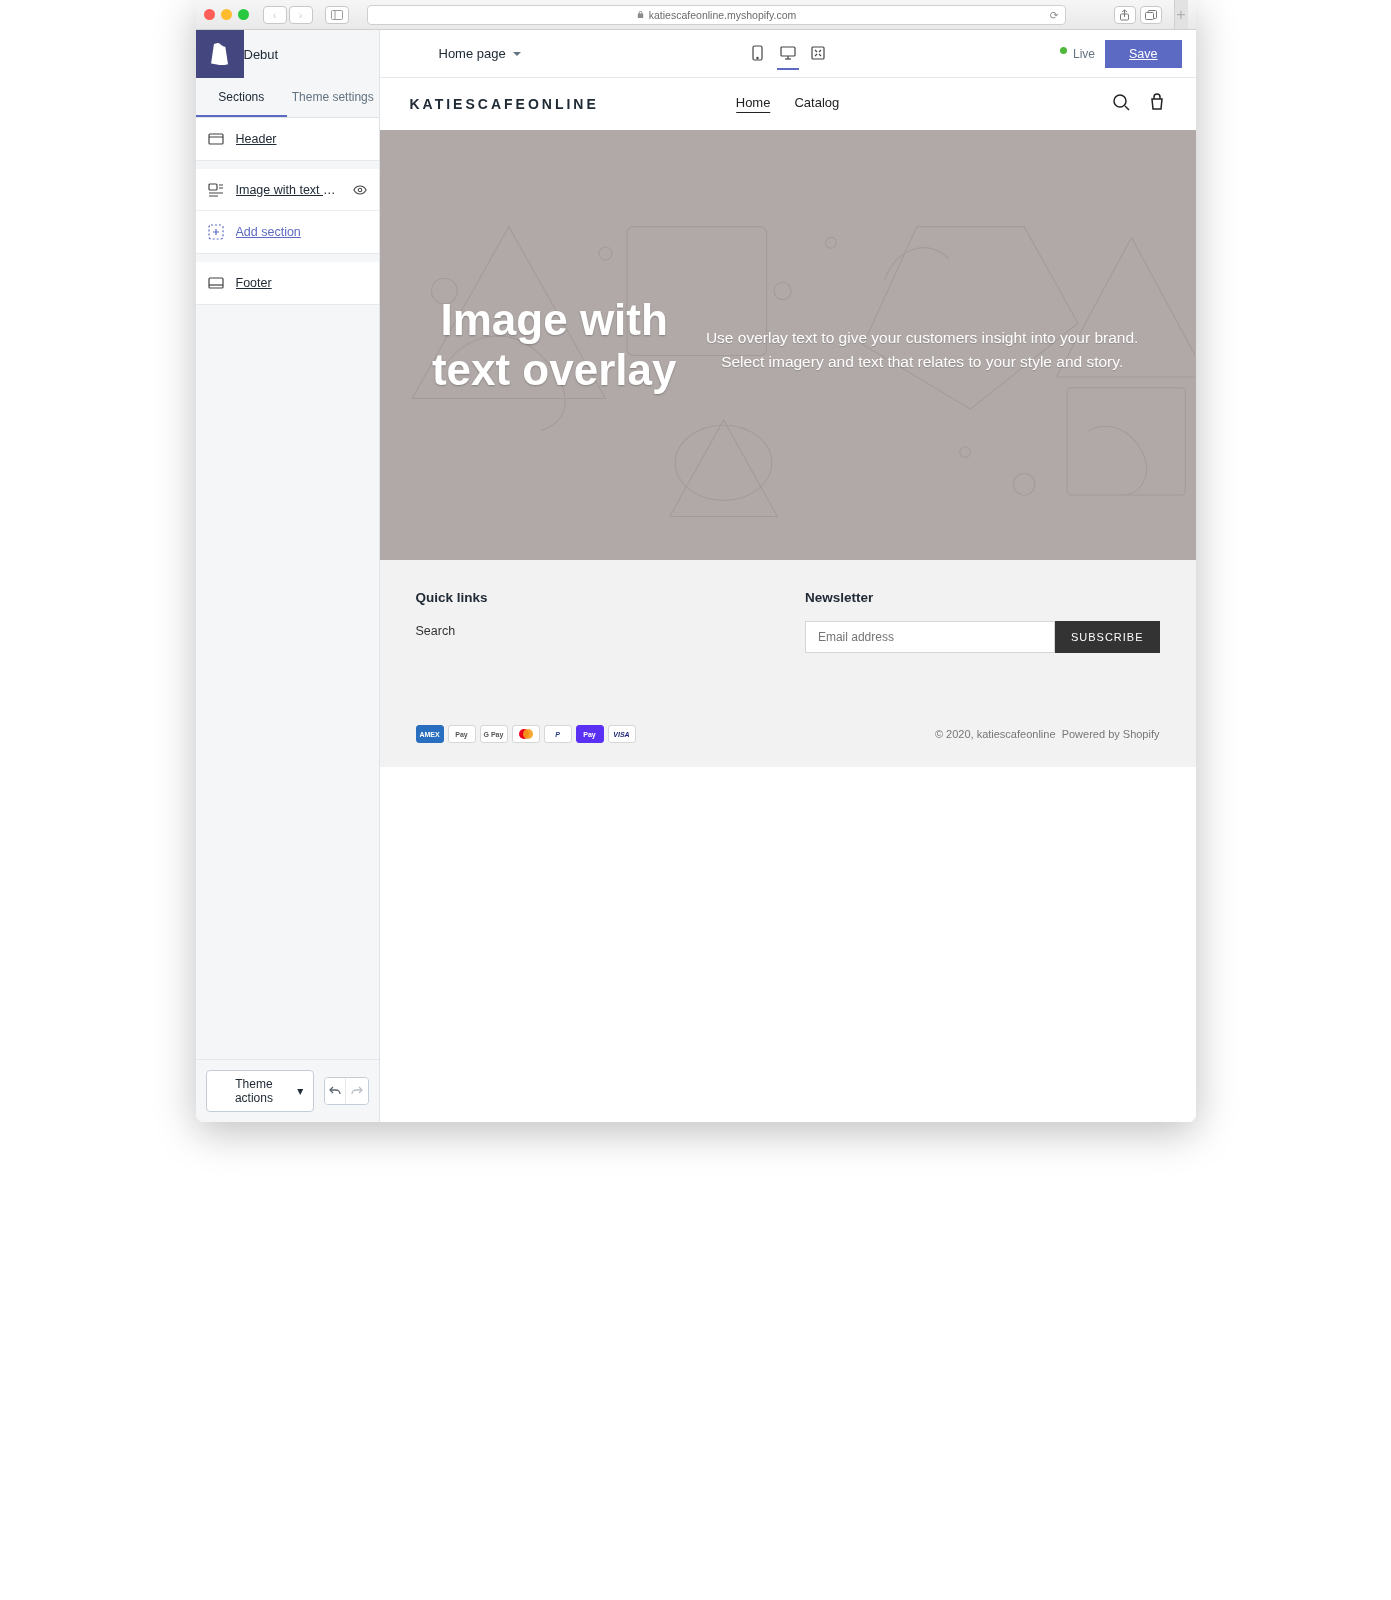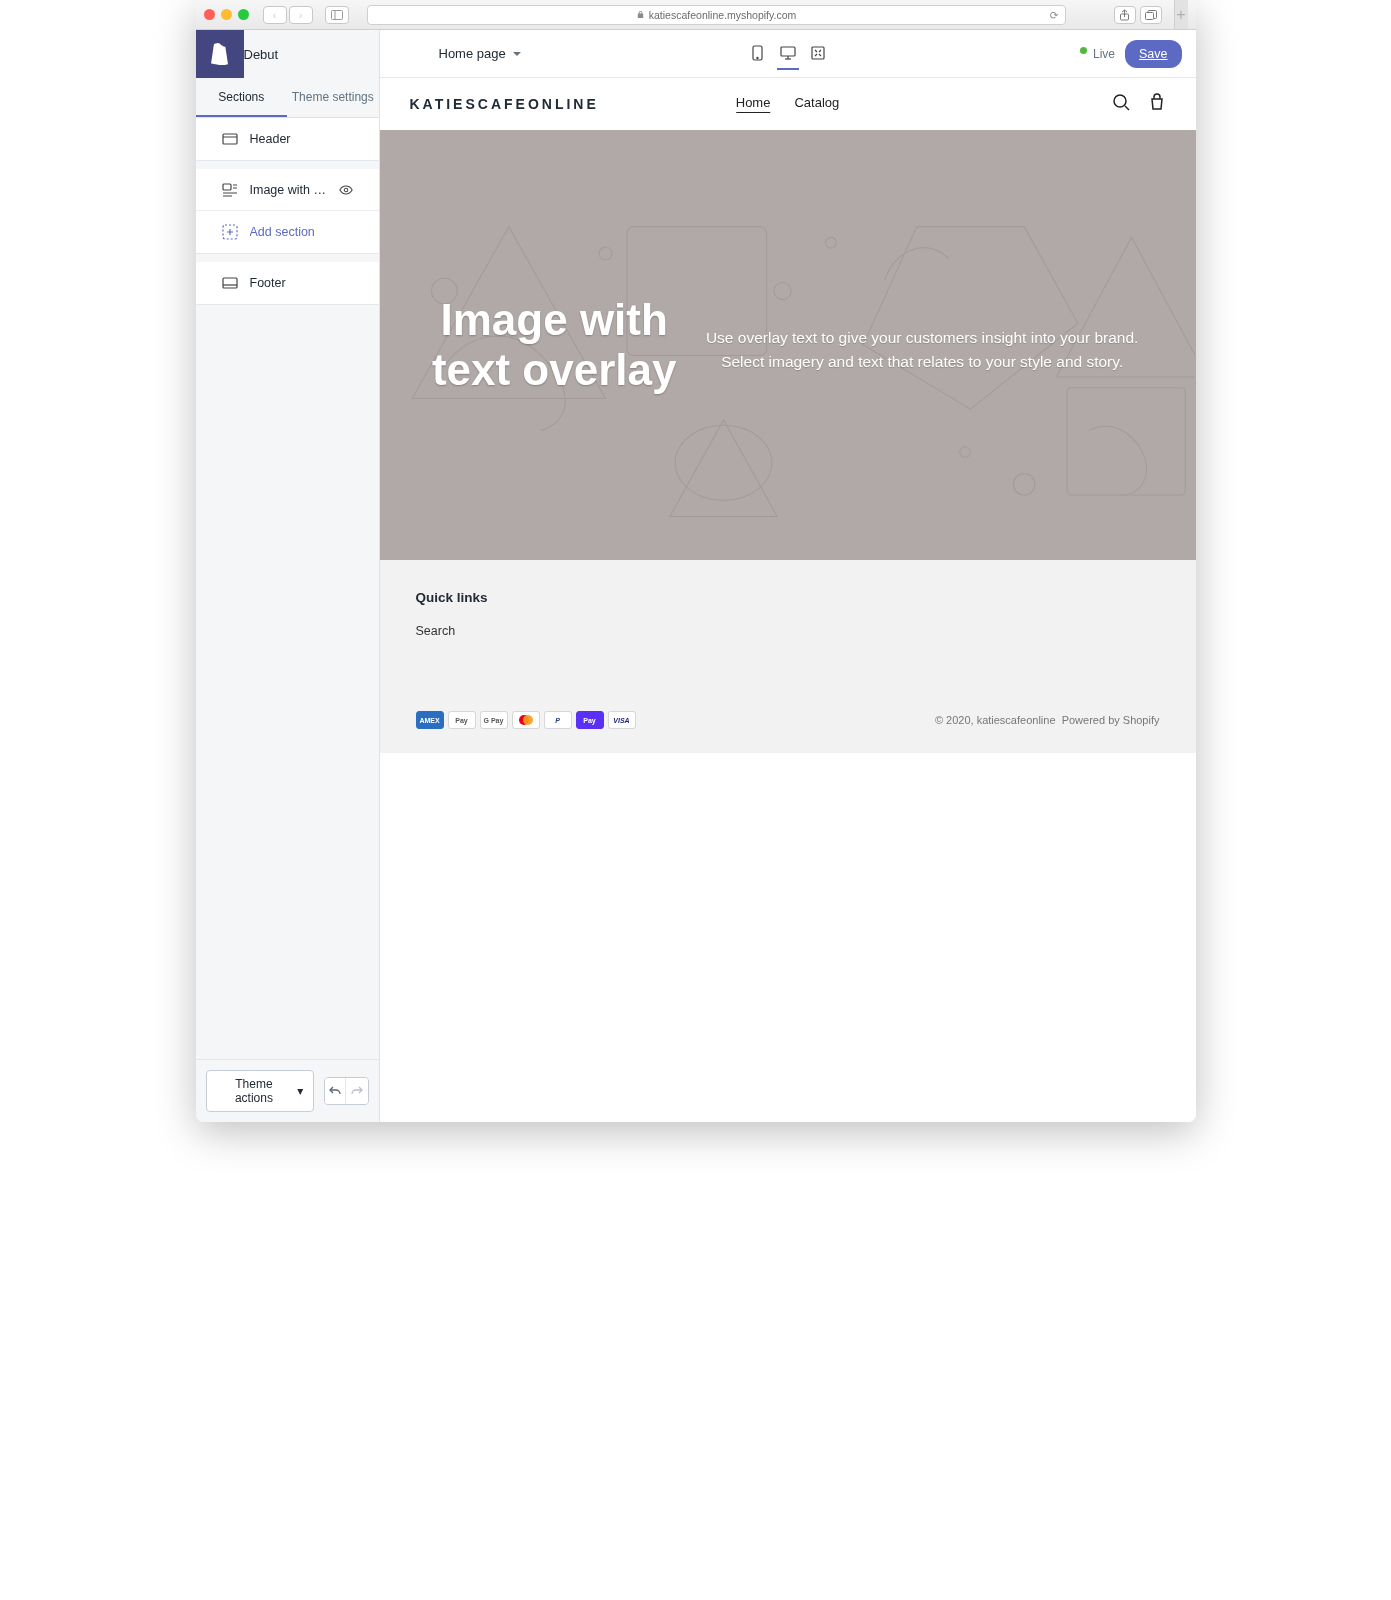--- a/index.html
+++ b/index.html
@@ -27,21 +27,21 @@
   .app { display:flex; height: 1092px; background:#f4f6f8;}
   .sidebar { width: 184px; display:flex; flex-direction:column; background:#f4f6f8; border-right:1px solid #dfe3e8;}
   .brand { height:48px; display:flex; align-items:center; }
   .brand-logo { width:48px; height:48px; background:#43467f; display:flex; align-items:center; justify-content:center; }
   .brand-logo svg{ width:20px; height:22px; }
   .brand-name { font-size:13px; color:#212b36;}
   .tabs { display:flex; min-height:40px; border-bottom:1px solid #dfe3e8; background:#f4f6f8;}
   .tab { flex:1; display:flex; align-items:center; justify-content:center; font-size:12px; color:#637381; border-bottom:2px solid transparent; cursor:pointer;}
   .tab.active { color:#212b36; border-bottom-color:#5c6ac4;}
   .seclist { background:#fff; border-bottom:1px solid #e6e9ec;}
-  .row { height:42px; display:flex; align-items:center; padding:0 26px; gap:12px; font-size:12.5px; color:#212b36; border-bottom:1px solid #ebeef0; cursor:pointer;}
+  .row { height:42px; display:flex; align-items:center; padding:0 12px; gap:12px; font-size:12.5px; color:#212b36; border-bottom:1px solid #ebeef0; cursor:pointer;text-decoration:underline;}
   .row:last-child{border-bottom:none;}
   .row svg { flex:0 0 auto; }
   .row .lbl { flex:1; white-space:nowrap; overflow:hidden; text-overflow:ellipsis;}
   .row.add { color:#5c6ac4;}
   .row.add svg { color:#5c6ac4;}
   .sidebar-footer { margin-top:auto; padding:10px; display:flex; gap:10px; align-items:center; border-top:1px solid #e6e9ec;}
   .btn-outline { border:1px solid #c4cdd5; background:#fff; border-radius:4px; padding:6px 10px; font-size:12px; color:#212b36; display:flex; align-items:center; gap:6px; cursor:pointer;}
   .undo-redo { display:flex; border:1px solid #c4cdd5; background:#fff; border-radius:4px; overflow:hidden;}
   .undo-redo button { width:22px; height:26px; background:#fff; border:none; border-right:1px solid #e6e9ec; color:#5a6470; cursor:pointer; display:flex; align-items:center; justify-content:center;}
   .undo-redo button:last-child{border-right:none; color:#b8bec5;}
@@ -49,21 +49,21 @@
   .main { flex:1; display:flex; flex-direction:column; background:#f4f6f8;}
   .topbar { height:48px; background:#fff; border-bottom:1px solid #e6e9ec; display:flex; align-items:center; padding:0 14px;}
   .page-sel { display:flex; align-items:center; gap:6px; font-size:13px; color:#212b36; cursor:pointer;padding-left:45px;}
   .device-sw { position:absolute; left:50%; transform:translateX(-50%); display:flex; gap:8px; align-items:center;}
   .device-btn { width:22px; height:32px; display:flex; align-items:center; justify-content:center; color:#444; cursor:pointer; border-bottom:2px solid transparent;}
   .device-btn.active{ border-bottom-color:#5c6ac4;}
   .topbar { position:relative; }
   .top-right { margin-left:auto; display:flex; gap:10px; align-items:center;}
   .live { display:flex; align-items:flex-start; gap:6px; font-size:12px; color:#637381;}
   .live::before{content:""; width:7px; height:7px; border-radius:50%; background:#50b83c; display:inline-block;}
-  .btn-primary { background:#5c6ac4; color:#fff; border:none; border-radius:12px; padding:7px 14px; font-size:12.5px; cursor:pointer;text-decoration:underline;}
+  .btn-primary { background:#5c6ac4; color:#fff; border:none; border-radius:0; padding:7px 24px; font-size:12.5px; cursor:pointer;text-decoration:underline;}
 
   .preview { flex:1; background:#fff; overflow:hidden;}
   .store-header { height:52px; display:flex; align-items:center; position:relative; padding:0 30px; }
   .store-name { font-size:14px; letter-spacing:3px; font-weight:700;}
   .store-nav { position:absolute; left:50%; transform:translateX(-50%); display:flex; gap:24px; font-size:13px;}
   .store-nav a { color:#222; text-decoration:none; padding-bottom:2px;}
   .store-nav a.active { border-bottom:1px solid #222;}
   .store-icons { margin-left:auto; display:flex; gap:18px; color:#222;}
   .store-icons span{cursor:pointer;}
 
@@ -296,20 +296,27 @@
           <h1>Image with text overlay</h1>
           <p>Use overlay text to give your customers insight into your brand. Select imagery and text that relates to your style and story.</p>
         </section>
 
         <section class="footer-cols">
           <div>
             <h4>Quick links</h4>
             <a>Search</a>
           </div>
           <div style="flex:1"></div>
+          <div>
+            <h4>Newsletter</h4>
+            <div class="subscribe">
+              <input type="text" placeholder="Email address" style="">
+              <button>SUBSCRIBE</button>
+            </div>
+          </div>
         </section>
 
         <section class="footer-bottom">
           <div class="pay-cards">
             <span class="card amex">AMEX</span>
             <span class="card">Pay</span>
             <span class="card">G Pay</span>
             <span class="card mc">
                 <svg width="18" height="12" viewBox="0 0 18 12">
                   <circle cx="7" cy="6" r="5" fill="#eb001b"></circle>

